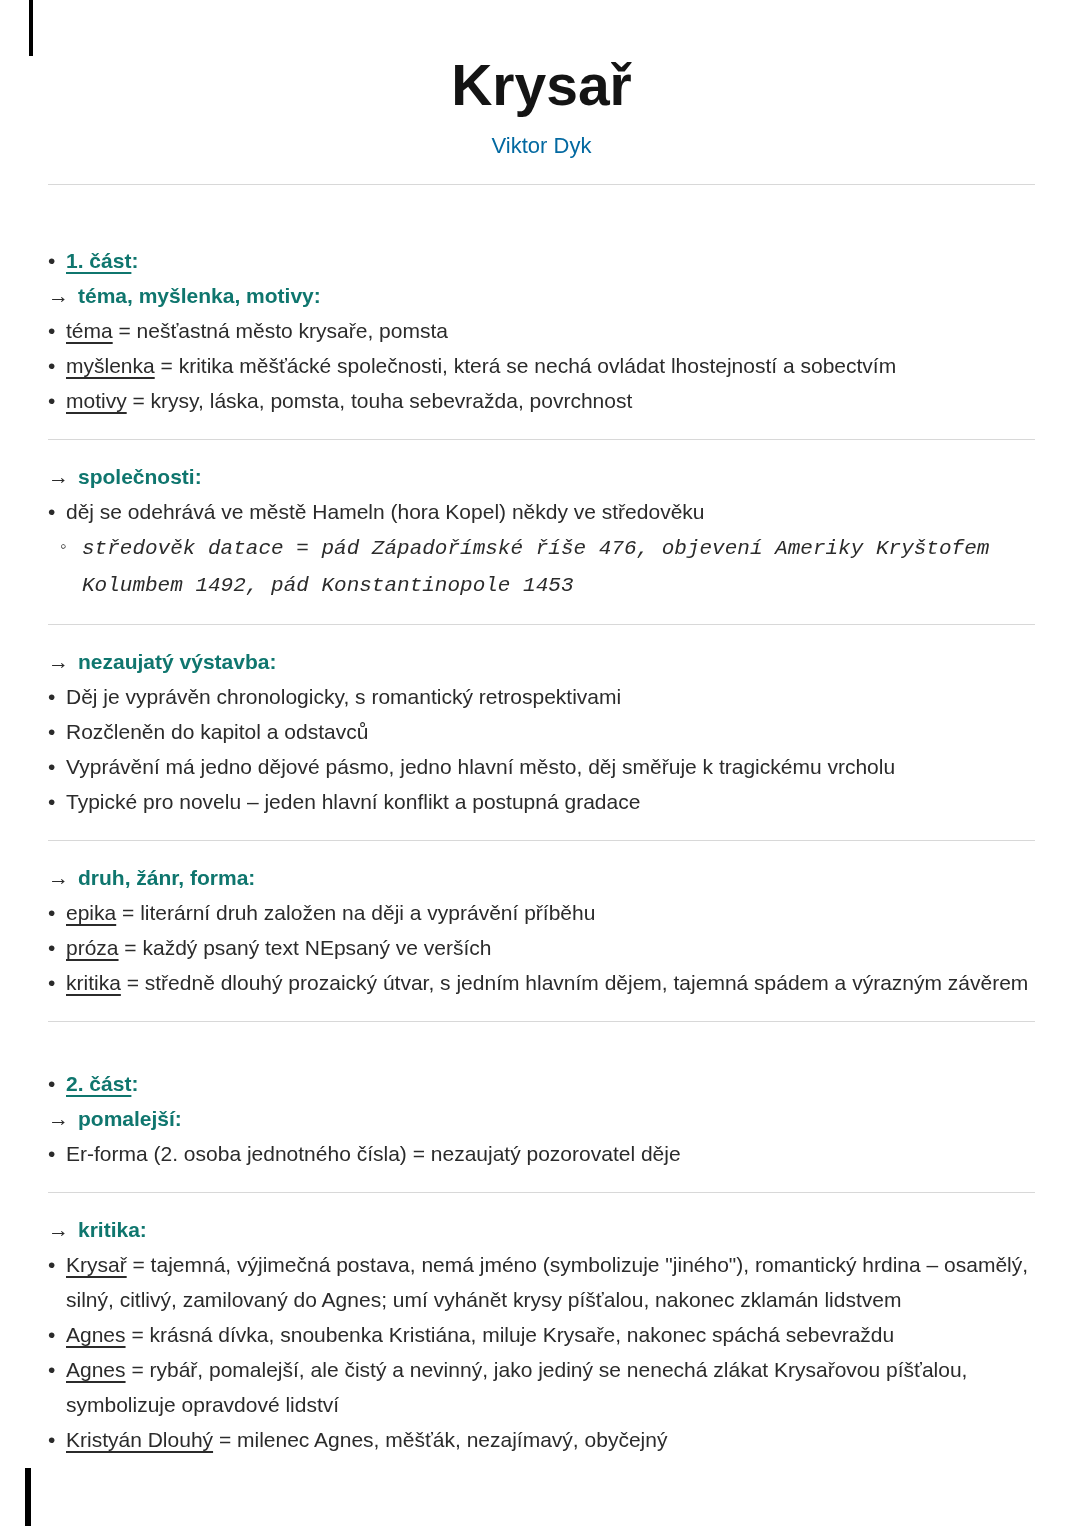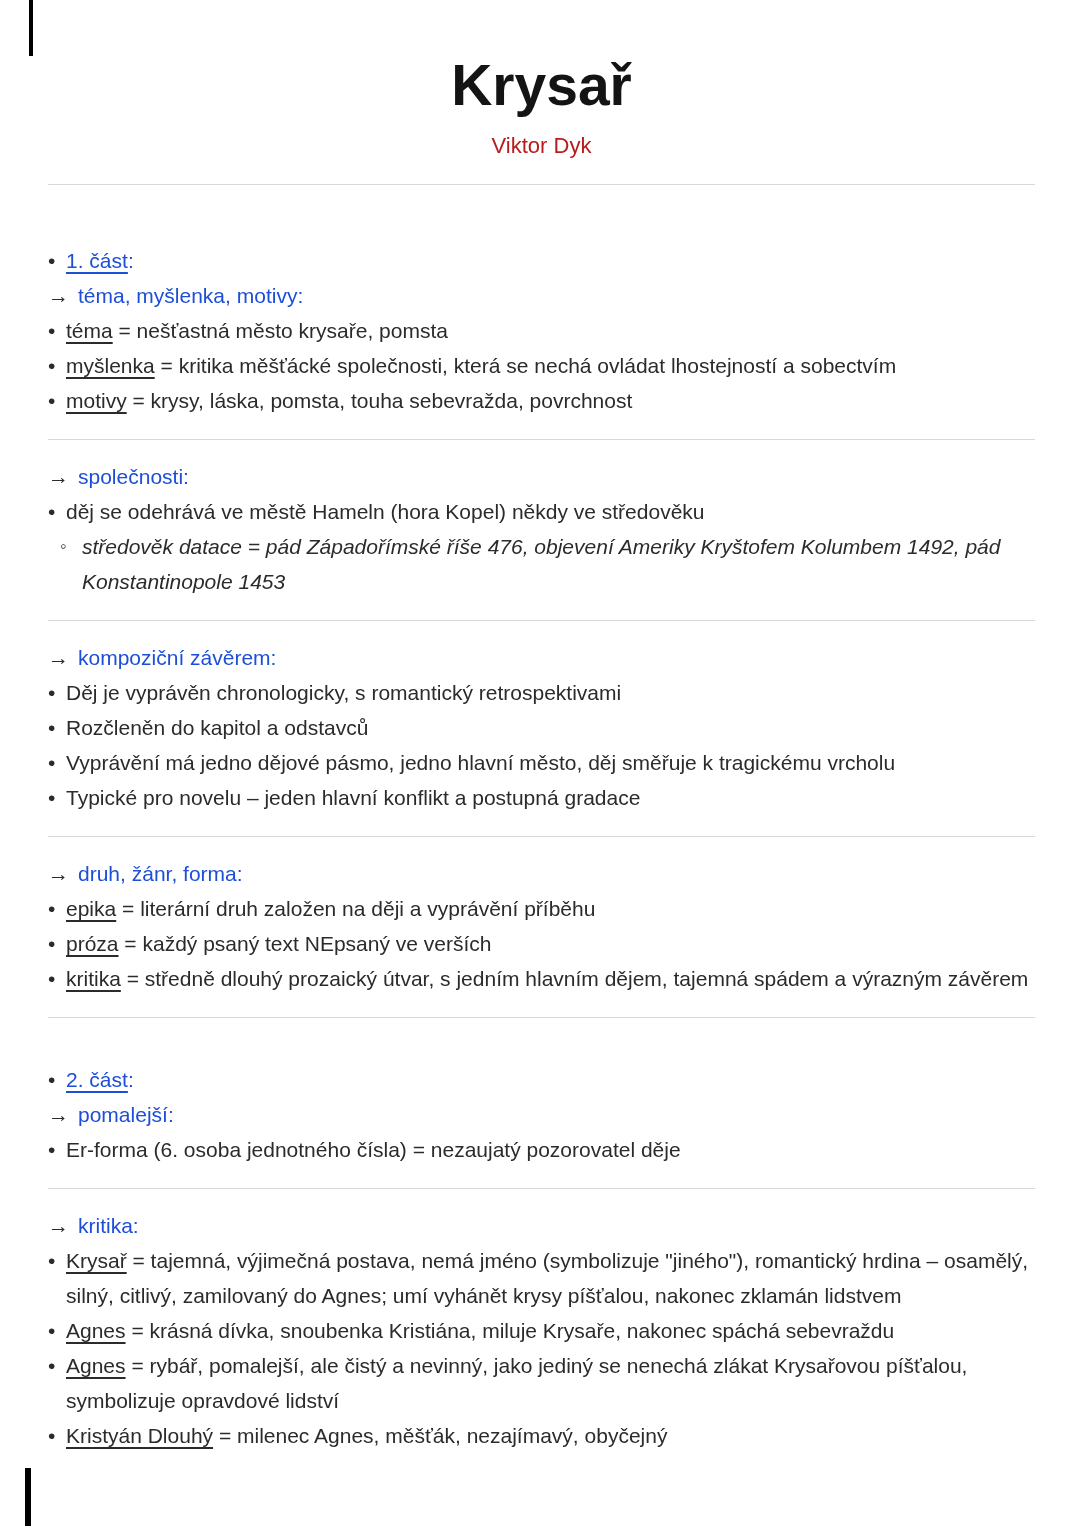--- a/index.html
+++ b/index.html
@@ -17,21 +17,21 @@
   .title {
     text-align: center;
     font-size: 57px;
     font-weight: 700;
     color: #141414;
     margin-top: 16px;
   }
   .subtitle {
     text-align: center;
     font-size: 22px;
-    color: #b91c1c;
+    color: #0369a1;
     margin-top: 15px;
   }
   .rule {
     border: none;
     border-top: 1px solid #d8d8d8;
     height: 0;
     margin: 21px 0 19px 0;
   }
   .title-rule { margin: 25px 0 0 0; }
 
@@ -44,27 +44,27 @@
   .section.extra-gap { margin-top: 44px; }
 
   .line { display: flex; margin: 0; }
   .marker { flex: 0 0 18px; color: #2b2b2b; }
   .line.arrow .marker { flex-basis: 30px; font-weight: 700; }
   .line.circle { padding-left: 12px; }
   .line.circle .marker { flex-basis: 22px; font-size: 18px; }
   .content { flex: 1; min-width: 0; }
 
   .s-plain { }
-  .s-bold { font-weight: 400; color: #1d4ed8; }
+  .s-bold { font-weight: 700; color: #0f766e; }
   .s-underline {
     text-decoration: underline;
     text-underline-offset: 3.5px;
     text-decoration-thickness: 1.5px;
   }
-  .s-italic { font-style: italic; }
+  .s-italic { font-style: italic; font-family: Liberation Mono, monospace; }
 
   .artifact { position: absolute; background: #000000; }
   .artifact.top-left { left: 29px; top: 0; width: 4px; height: 56px; }
   .artifact.bottom-left { left: 25px; bottom: 0; width: 6px; height: 58px; }
 </style>
 </head>
 <body>
 
 <div class="artifact top-left"></div>
 <div class="artifact bottom-left"></div>
@@ -108,21 +108,21 @@
         </div>
         <div class="line circle">
           <span class="marker">◦</span>
           <span class="content"><span class="s-italic">středověk datace = pád Západořímské říše 476, objevení Ameriky Kryštofem Kolumbem 1492, pád Konstantinopole 1453</span></span>
         </div>
       </div>
       <hr class="rule">
       <div class="section">
         <div class="line arrow">
           <span class="marker">→</span>
-          <span class="content"><span class="s-bold">kompoziční závěrem:</span></span>
+          <span class="content"><span class="s-bold">nezaujatý výstavba:</span></span>
         </div>
         <div class="line bullet">
           <span class="marker">•</span>
           <span class="content"><span class="s-plain">Děj je vyprávěn chronologicky, s romantický retrospektivami</span></span>
         </div>
         <div class="line bullet">
           <span class="marker">•</span>
           <span class="content"><span class="s-plain">Rozčleněn do kapitol a odstavců</span></span>
         </div>
         <div class="line bullet">
@@ -158,21 +158,21 @@
         <div class="line bullet">
           <span class="marker">•</span>
           <span class="content"><span class="s-bold s-underline">2. část</span><span class="s-bold">:</span></span>
         </div>
         <div class="line arrow">
           <span class="marker">→</span>
           <span class="content"><span class="s-bold">pomalejší:</span></span>
         </div>
         <div class="line bullet">
           <span class="marker">•</span>
-          <span class="content"><span class="s-plain">Er-forma (6. osoba jednotného čísla) = nezaujatý pozorovatel děje</span></span>
+          <span class="content"><span class="s-plain">Er-forma (2. osoba jednotného čísla) = nezaujatý pozorovatel děje</span></span>
         </div>
       </div>
       <hr class="rule">
       <div class="section">
         <div class="line arrow">
           <span class="marker">→</span>
           <span class="content"><span class="s-bold">kritika:</span></span>
         </div>
         <div class="line bullet">
           <span class="marker">•</span>

